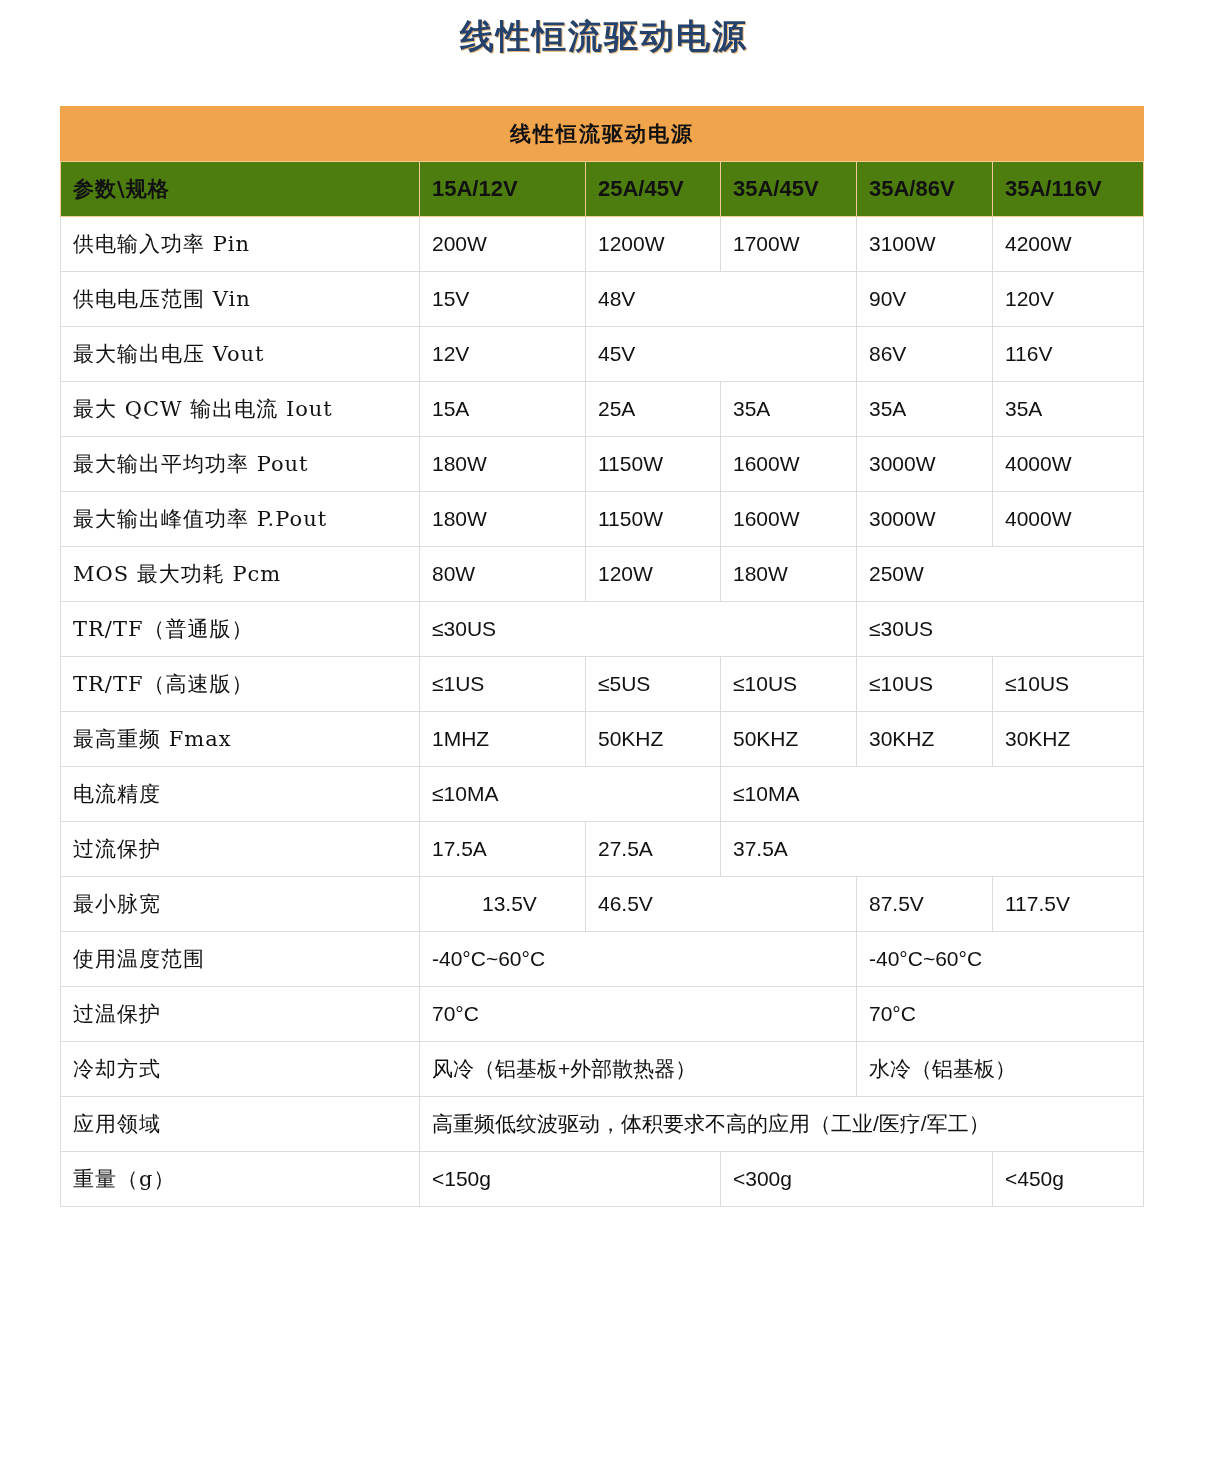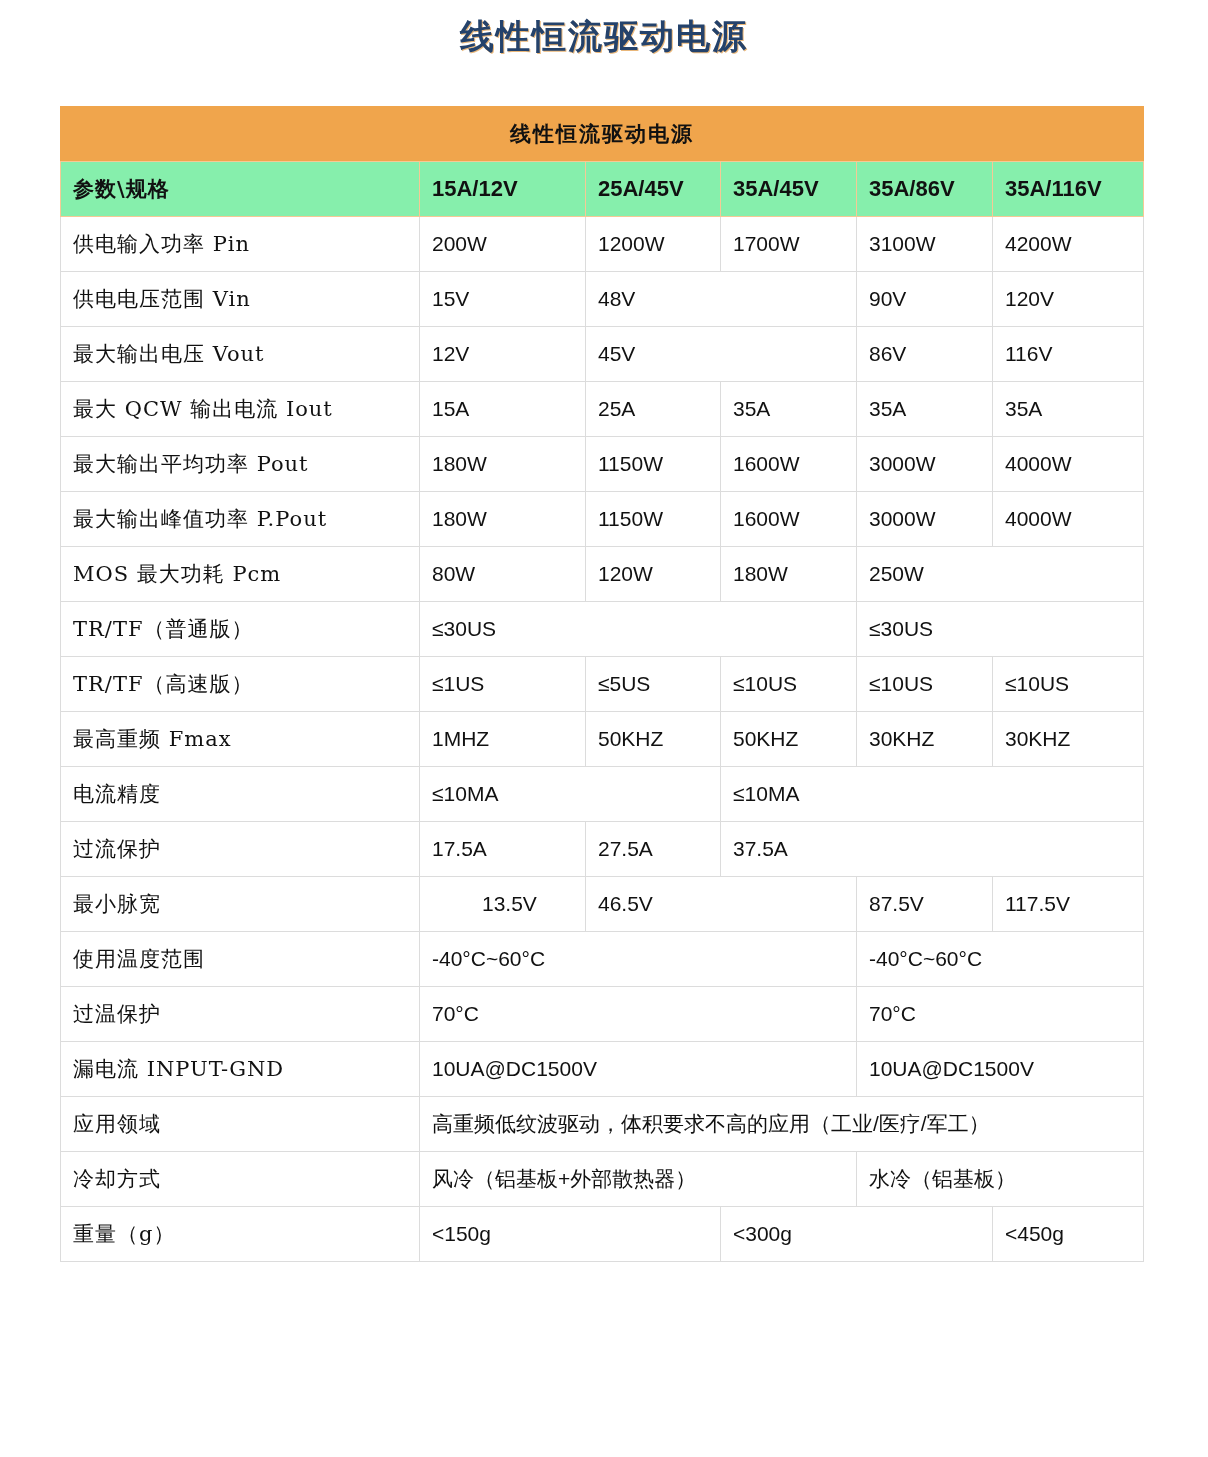--- a/index.html
+++ b/index.html
@@ -16,21 +16,21 @@
   table.spec td {
     border:1.5px solid #dcdcdc; height:54px; padding:0 0 0 12px;
     font-size:21px; vertical-align:middle; white-space:nowrap; overflow:hidden;
     font-family:"Liberation Sans Narrow","Liberation Sans", sans-serif;
   }
   table.spec td.param { font-family:"DejaVu Serif", serif; font-size:21px; letter-spacing:1px; }
   tr.banner td {
     background:#f0a54c; text-align:center; padding:0; font-family:"DejaVu Serif", serif;
     font-size:21px; font-weight:bold; letter-spacing:2px; border-color:#f0a54c; border-bottom:1.5px solid #f6c995;
   }
-  tr.header td { background:#86efac; font-weight:bold; border-color:#f6c995; font-size:22px; }
+  tr.header td { background:#4d7c0f; font-weight:bold; border-color:#f6c995; font-size:22px; }
   tr.header td.param { font-family:"DejaVu Serif", serif; }
   td.indent { padding-left:62px !important; }
 </style>
 </head>
 <body>
 
 <div class="page-title">线性恒流驱动电源</div>
 
 <table class="spec">
   <colgroup>
@@ -149,32 +149,27 @@
         <td class="param">使用温度范围</td>
         <td colspan="3">-40°C~60°C</td>
         <td colspan="2">-40°C~60°C</td>
       </tr>
       <tr>
         <td class="param">过温保护</td>
         <td colspan="3">70°C</td>
         <td colspan="2">70°C</td>
       </tr>
       <tr>
-        <td class="param">漏电流 INPUT-GND</td>
-        <td colspan="3">10UA@DC1500V</td>
-        <td colspan="2">10UA@DC1500V</td>
+        <td class="param">冷却方式</td>
+        <td colspan="3">风冷（铝基板+外部散热器）</td>
+        <td colspan="2">水冷（铝基板）</td>
       </tr>
       <tr>
         <td class="param">应用领域</td>
         <td colspan="5">高重频低纹波驱动，体积要求不高的应用（工业/医疗/军工）</td>
-      </tr>
-      <tr>
-        <td class="param">冷却方式</td>
-        <td colspan="3">风冷（铝基板+外部散热器）</td>
-        <td colspan="2">水冷（铝基板）</td>
       </tr>
       <tr>
         <td class="param">重量（g）</td>
         <td colspan="2">&lt;150g</td>
         <td colspan="2">&lt;300g</td>
         <td colspan="1">&lt;450g</td>
       </tr>
     </tbody>
 </table>
 

